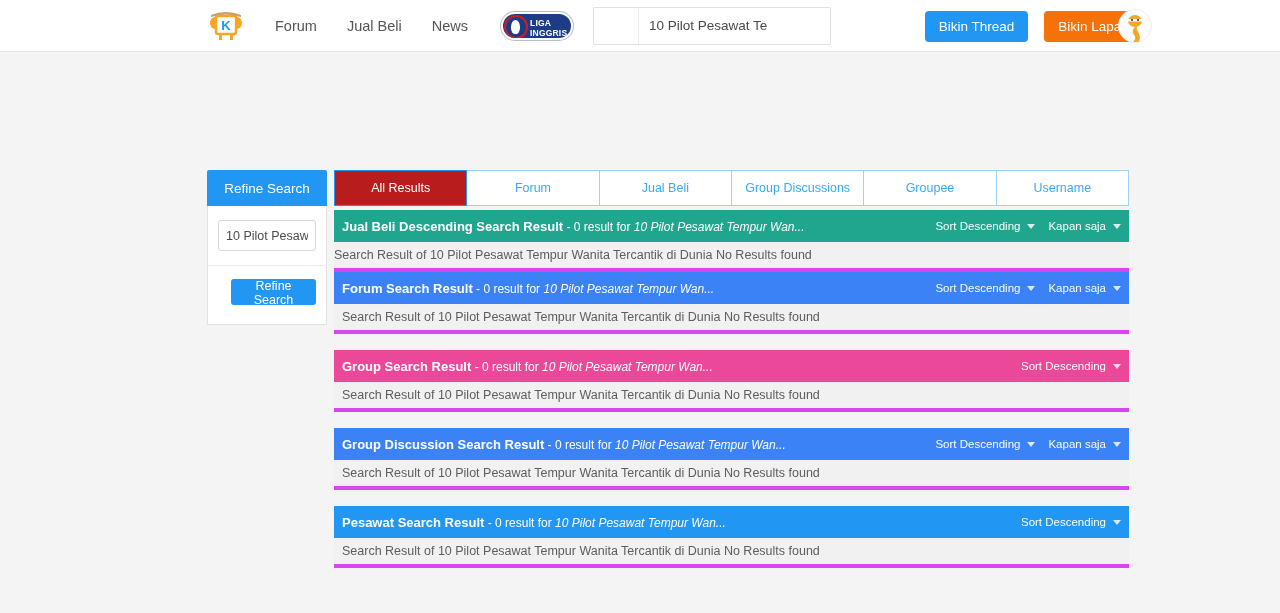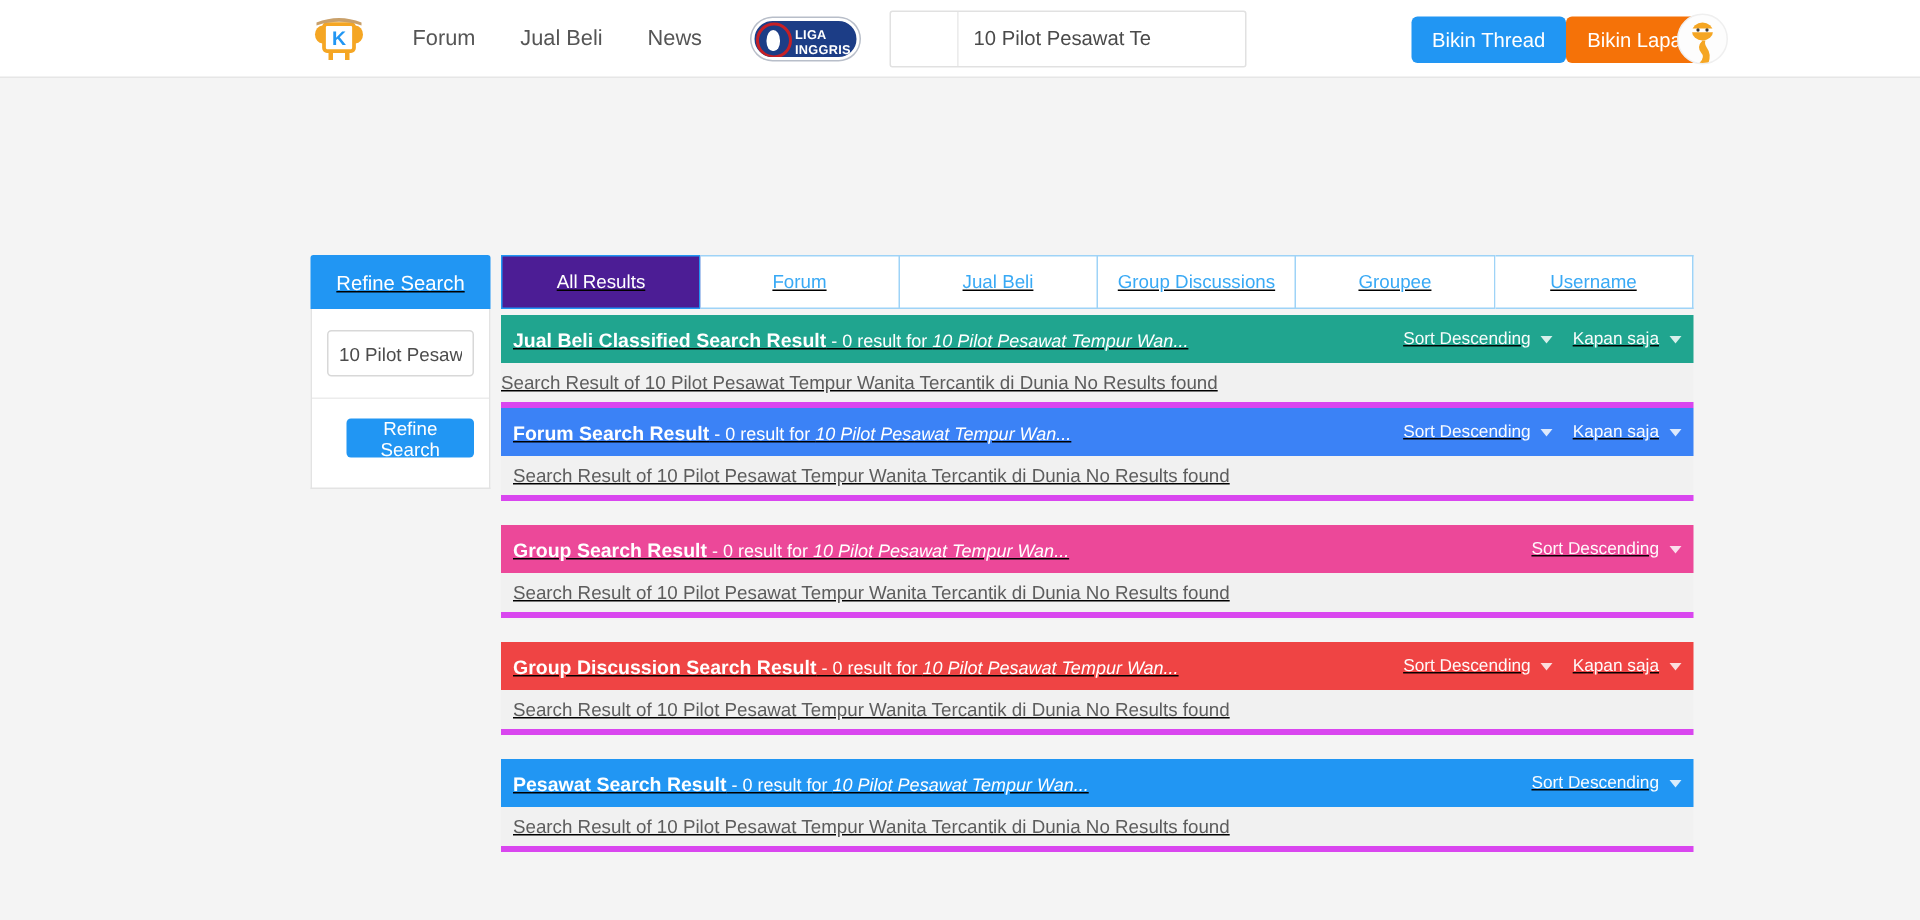--- a/index.html
+++ b/index.html
@@ -60,21 +60,21 @@
     font-size:13.5px; color:#4a4a4a; padding-left:10px;
     font-family:"Liberation Sans", sans-serif; background:transparent;
   }
   .search-input::placeholder { color:#9b9b9b; }
   .search-btn {
     width:34px; height:100%; background:transparent; border:none;
     display:flex; align-items:center; justify-content:center; cursor:pointer;
   }
   .hdr-right {
     position:absolute; right:138px; top:0; height:52px;
-    display:flex; align-items:center; gap:0;
+    display:flex; align-items:center; gap:16px;
   }
   .btn-thread, .btn-lapak {
     border:none; border-radius:4px; color:#fff;
     font-size:13.5px; cursor:pointer;
     height:31px; padding:0 14px;
     font-family:"Liberation Sans", sans-serif;
   }
   .btn-thread { background:#2196f3; }
   .btn-lapak { background:#f57208; }
   .avatar {
@@ -82,21 +82,21 @@
     display:flex; align-items:center;
   }
   .avatar-circle {
     width:34px; height:34px; border-radius:50%;
     background:#fdfdfd; border:1px solid #efefef;
     display:flex; align-items:flex-end; justify-content:center;
     overflow:hidden;
   }
 
   
-  .page { width:1160px;text-decoration:underline; }
+  .page { width:1160px; }
   .spacer { height:118px; }
   .content {
     width:922px; margin-left:207px;
     display:flex; align-items:flex-start;
   }
   .left-col { width:120px; flex:0 0 120px; }
   .right-col { width:795px; flex:0 0 795px; margin-left:7px; }
 
   .refine-tab {
     height:36px; background:#2196f3; color:#fff;
@@ -122,21 +122,21 @@
   }
 
   .tabs { display:flex; height:36px; }
   .tab {
     flex:1; display:flex; align-items:center; justify-content:center;
     font-size:12.5px; color:#38a9f5;
     background:#fff; border:1px solid #9ed3f7;
     border-left:none; cursor:pointer; white-space:nowrap;
   }
   .tab:first-child { border-left:1px solid #2196f3; }
-  .tab.active { background:#4c1d95; color:#fff; border-color:#2196f3; }
+  .tab.active { background:#b91c1c; color:#fff; border-color:#2196f3; }
 
   .results { margin-top:4px; }
   .result-block { margin-bottom:0; }
   .rb-head {
     display:flex; align-items:center; justify-content:space-between;
     height:32px; padding:0 8px 0 8px; color:#fff;
   }
   .rb-title { font-size:13px; font-weight:bold; white-space:nowrap; }
   .rb-title .sub { font-weight:normal; font-size:12px; }
   .rb-title .q { font-weight:normal; font-style:italic; font-size:12px; }
@@ -240,21 +240,21 @@
         <div class="tab">Group Discussions</div>
         <div class="tab">Groupee</div>
         <div class="tab">Username</div>
       </div>
 
       <div class="results">
 
         <div class="result-block">
           <div class="rb-head" style="background:#20a58f">
             <div class="rb-title">
-              <span>Jual Beli Classified Search Result</span><span class="sub"> - 0 result for </span><span class="q">10 Pilot Pesawat Tempur Wan...</span>
+              <span>Jual Beli Descending Search Result</span><span class="sub"> - 0 result for </span><span class="q">10 Pilot Pesawat Tempur Wan...</span>
             </div>
             <div class="rb-ctrls">
               <div class="rb-ctrl">
                 <span>Sort Descending</span>
                   <span class="caret"></span>
               </div>
               <div class="rb-ctrl">
                 <span>Kapan saja</span>
                   <span class="caret"></span>
               </div>
@@ -295,21 +295,21 @@
                   <span class="caret"></span>
               </div>
             </div>
           </div>
           <div class="rb-body">Search Result of 10 Pilot Pesawat Tempur Wanita Tercantik di Dunia No Results found</div>
         </div>
 
         <div class="gap"></div>
 
         <div class="result-block">
-          <div class="rb-head" style="background:#ef4444">
+          <div class="rb-head" style="background:#3b82f6">
             <div class="rb-title">
               <span>Group Discussion Search Result</span><span class="sub"> - 0 result for </span><span class="q">10 Pilot Pesawat Tempur Wan...</span>
             </div>
             <div class="rb-ctrls">
               <div class="rb-ctrl">
                 <span>Sort Descending</span>
                   <span class="caret"></span>
               </div>
               <div class="rb-ctrl">
                 <span>Kapan saja</span>

